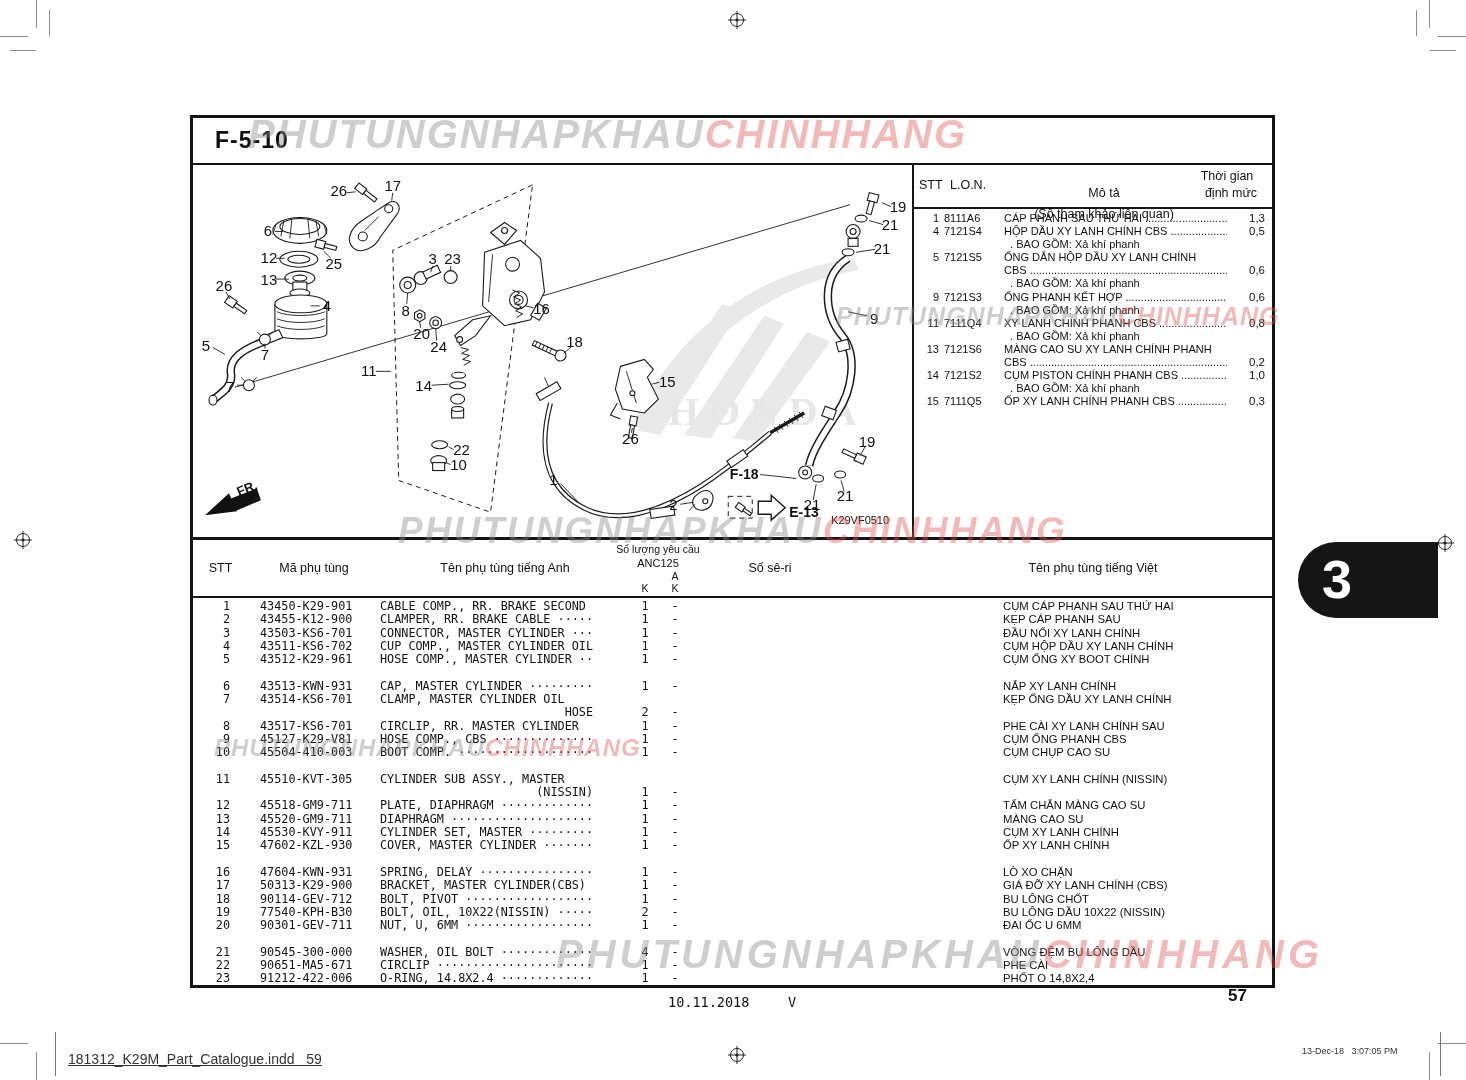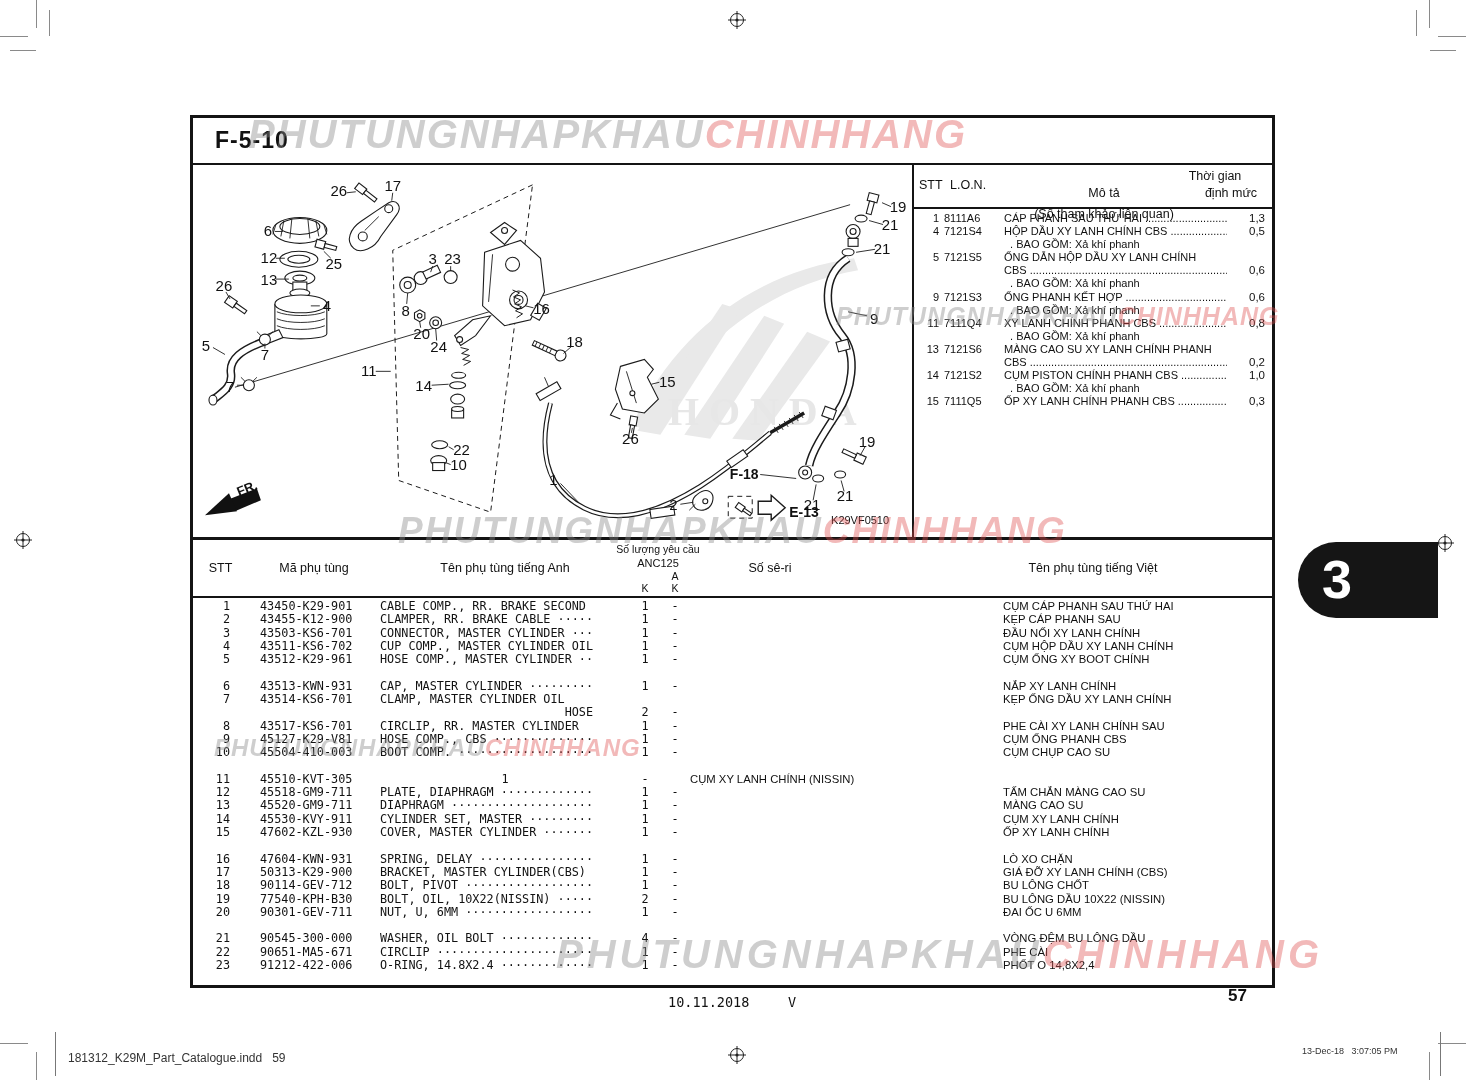--- a/index.html
+++ b/index.html
@@ -14,21 +14,21 @@
   .content-row{display:flex;height:372px;}
   .diagram-wrap{position:relative;width:719px;height:372px;}
   .ref-panel{flex:1;border-left:2px solid #141414;box-sizing:border-box;overflow:hidden;}
   
   .ref-header{position:relative;height:42px;border-bottom:2px solid #141414;font-size:12.5px;}
   .ref-header span{position:absolute;}
   .r-stt{left:5px;top:13px;}
   .r-lon{left:36px;top:13px;}
   .r-desc-top{left:92px;width:196px;top:4px;text-align:center;margin-top:38px;}
   .r-desc-bot{left:92px;width:196px;top:21px;text-align:center;}
-  .r-time-top{right:20px;width:74px;top:4px;text-align:center;}
+  .r-time-top{right:8px;width:74px;top:4px;text-align:center;}
   .r-time-bot{right:4px;width:74px;top:21px;text-align:center;}
   .ref-lines{padding-top:3px;}
   .ref-line{display:grid;grid-template-columns:26px 60px 1fr 38px;padding:0 7px 0 4px;
             font-size:11px;line-height:13.1px;min-height:13.1px;}
   .rl-stt{text-align:right;padding-right:5px;}
   .rl-text{white-space:pre;overflow:hidden;}
   .rl-val{text-align:right;font-size:11.5px;}
   
   .parts-table{border-top:3px solid #141414;}
   .pt-header{position:relative;height:56px;border-bottom:2px solid #141414;font-size:12.5px;}
@@ -51,21 +51,21 @@
   .p-name{white-space:pre;overflow:hidden;}
   .p-qk,.p-qa{text-align:center;align-self:end;}
   .p-viet{font-family:"Liberation Sans",sans-serif;font-size:11.3px;align-self:start;overflow:hidden;white-space:nowrap;}
   
   .tab3{position:absolute;left:1298px;top:542px;width:140px;height:76px;background:#151515;
         border-radius:40px 0 0 40px;color:#fff;font-size:54px;font-weight:bold;
         line-height:74px;padding-left:24px;box-sizing:border-box;}
   .pageno{position:absolute;left:1228px;top:986px;font-size:17px;font-weight:bold;}
   .dateline{position:absolute;left:668px;top:994px;font-family:"DejaVu Sans Mono",monospace;font-size:13.5px;}
   .dateline .ver{position:absolute;left:120px;}
-  .footer-l{position:absolute;left:68px;top:1051px;font-size:12px;color:#333;white-space:pre;}
+  .footer-l{position:absolute;left:68px;top:1051px;font-size:14px;color:#333;white-space:pre;text-decoration:underline;}
   .footer-r{position:absolute;left:1302px;top:1046px;font-size:9px;color:#333;white-space:pre;}
   
   .wm{position:absolute;font-weight:bold;font-style:italic;white-space:nowrap;pointer-events:none;z-index:9;}
   .wm .g{color:rgba(138,138,138,.42);}
   .wm .r{color:rgba(222,80,80,.40);}
   .wm-a{left:248px;top:112px;font-size:40px;letter-spacing:2px;}
   .wm-b{left:836px;top:302px;font-size:25px;letter-spacing:1px;}
   .wm-c{left:398px;top:510px;font-size:37px;letter-spacing:2px;}
   .wm-d{left:214px;top:734px;font-size:24px;letter-spacing:1px;}
   .wm-e{left:556px;top:932px;font-size:40px;letter-spacing:4px;}
@@ -636,20 +636,22 @@
             <span class="p-name"></span>
             <span class="p-qk"></span>
             <span class="p-qa"></span>
             <span class="p-serial"></span>
             <span class="p-viet"></span>
           </div>
 
           <div class="prow">
             <span class="p-stt">11</span>
             <span class="p-code">45510-KVT-305</span>
+            <span class="p-name">CYLINDER SUB ASSY., MASTER
+                      (NISSIN)</span>
             <span class="p-qk">1</span>
             <span class="p-qa">-</span>
             <span class="p-serial"></span>
             <span class="p-viet">CỤM XY LANH CHÍNH (NISSIN)</span>
           </div>
 
           <div class="prow">
             <span class="p-stt">12</span>
             <span class="p-code">45518-GM9-711</span>
             <span class="p-name">PLATE, DIAPHRAGM ·············</span>

